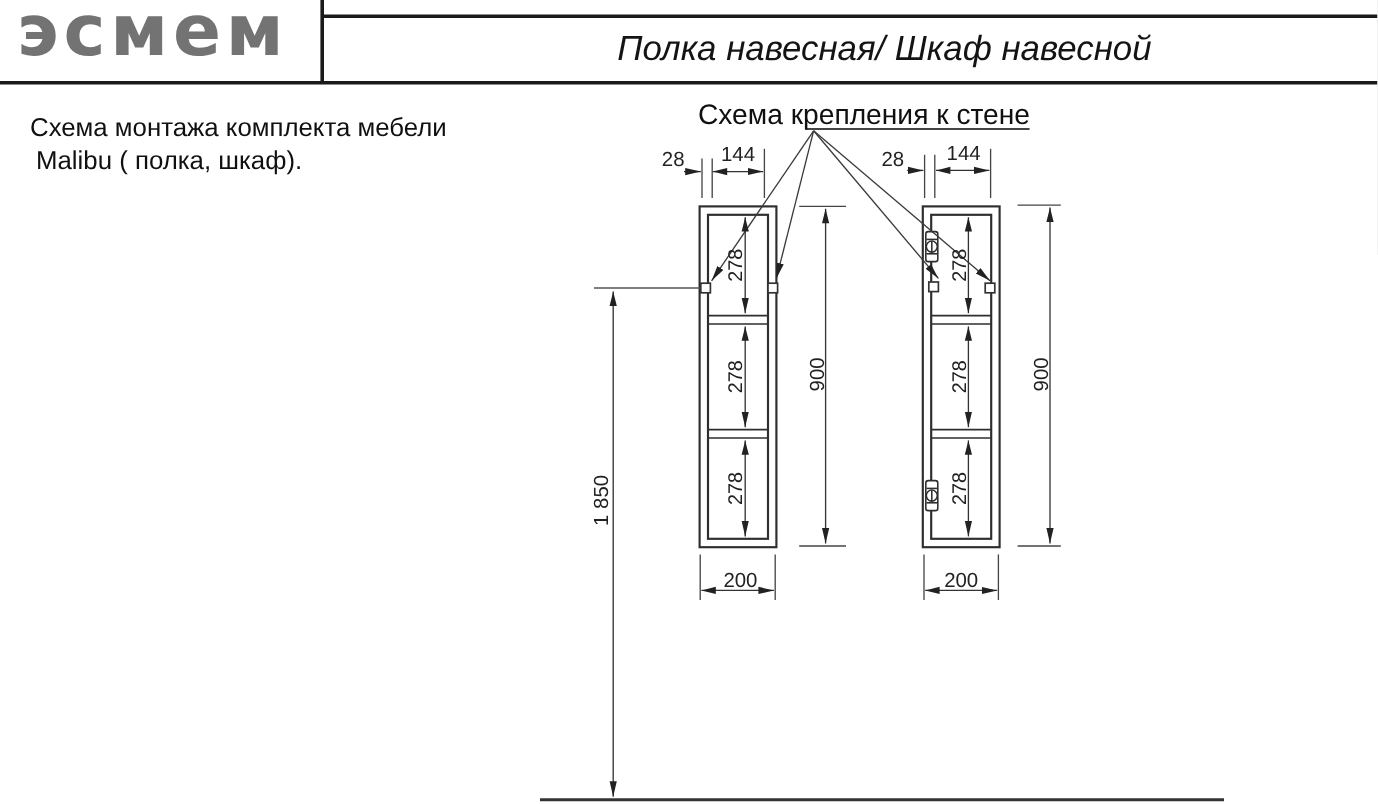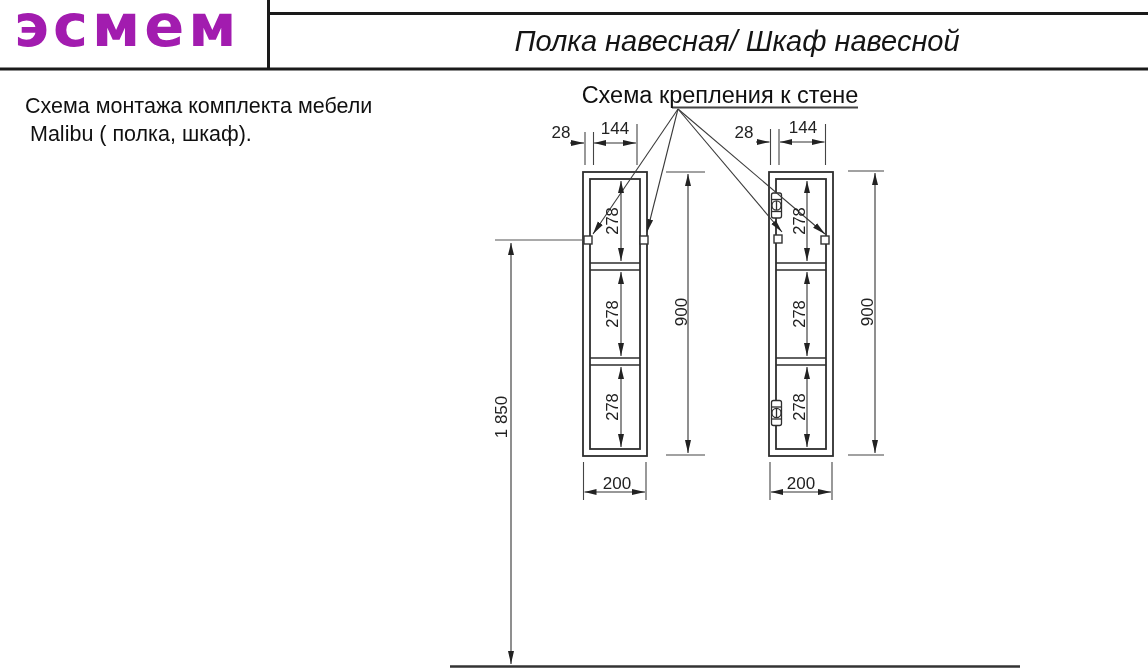--- a/index.html
+++ b/index.html
@@ -11,21 +11,21 @@
     overflow:hidden;
     margin:0 auto;
   }
   svg.drawing{position:absolute;left:0;top:0;z-index:1;}
   .txt{position:absolute;z-index:2;color:#111;}
   .logo{
     left:14px;top:0;height:50px;width:250px;
     display:flex;align-items:center;
     font-family:"DejaVu Sans", sans-serif;
     font-weight:bold;font-size:59px;letter-spacing:4px;
-    color:#a21caf;line-height:1;
+    color:#737373;line-height:1;
   }
   .title{
     left:268px;top:15px;width:880px;height:53px;
     display:flex;align-items:center;justify-content:center;
     box-sizing:border-box;padding-left:58px;
     font-style:italic;font-size:29px;color:#141414;
     white-space:nowrap;
   }
   .note{left:25px;top:92px;font-size:21.5px;line-height:28px;color:#101010;}
   .note .l2{padding-left:5px;}

